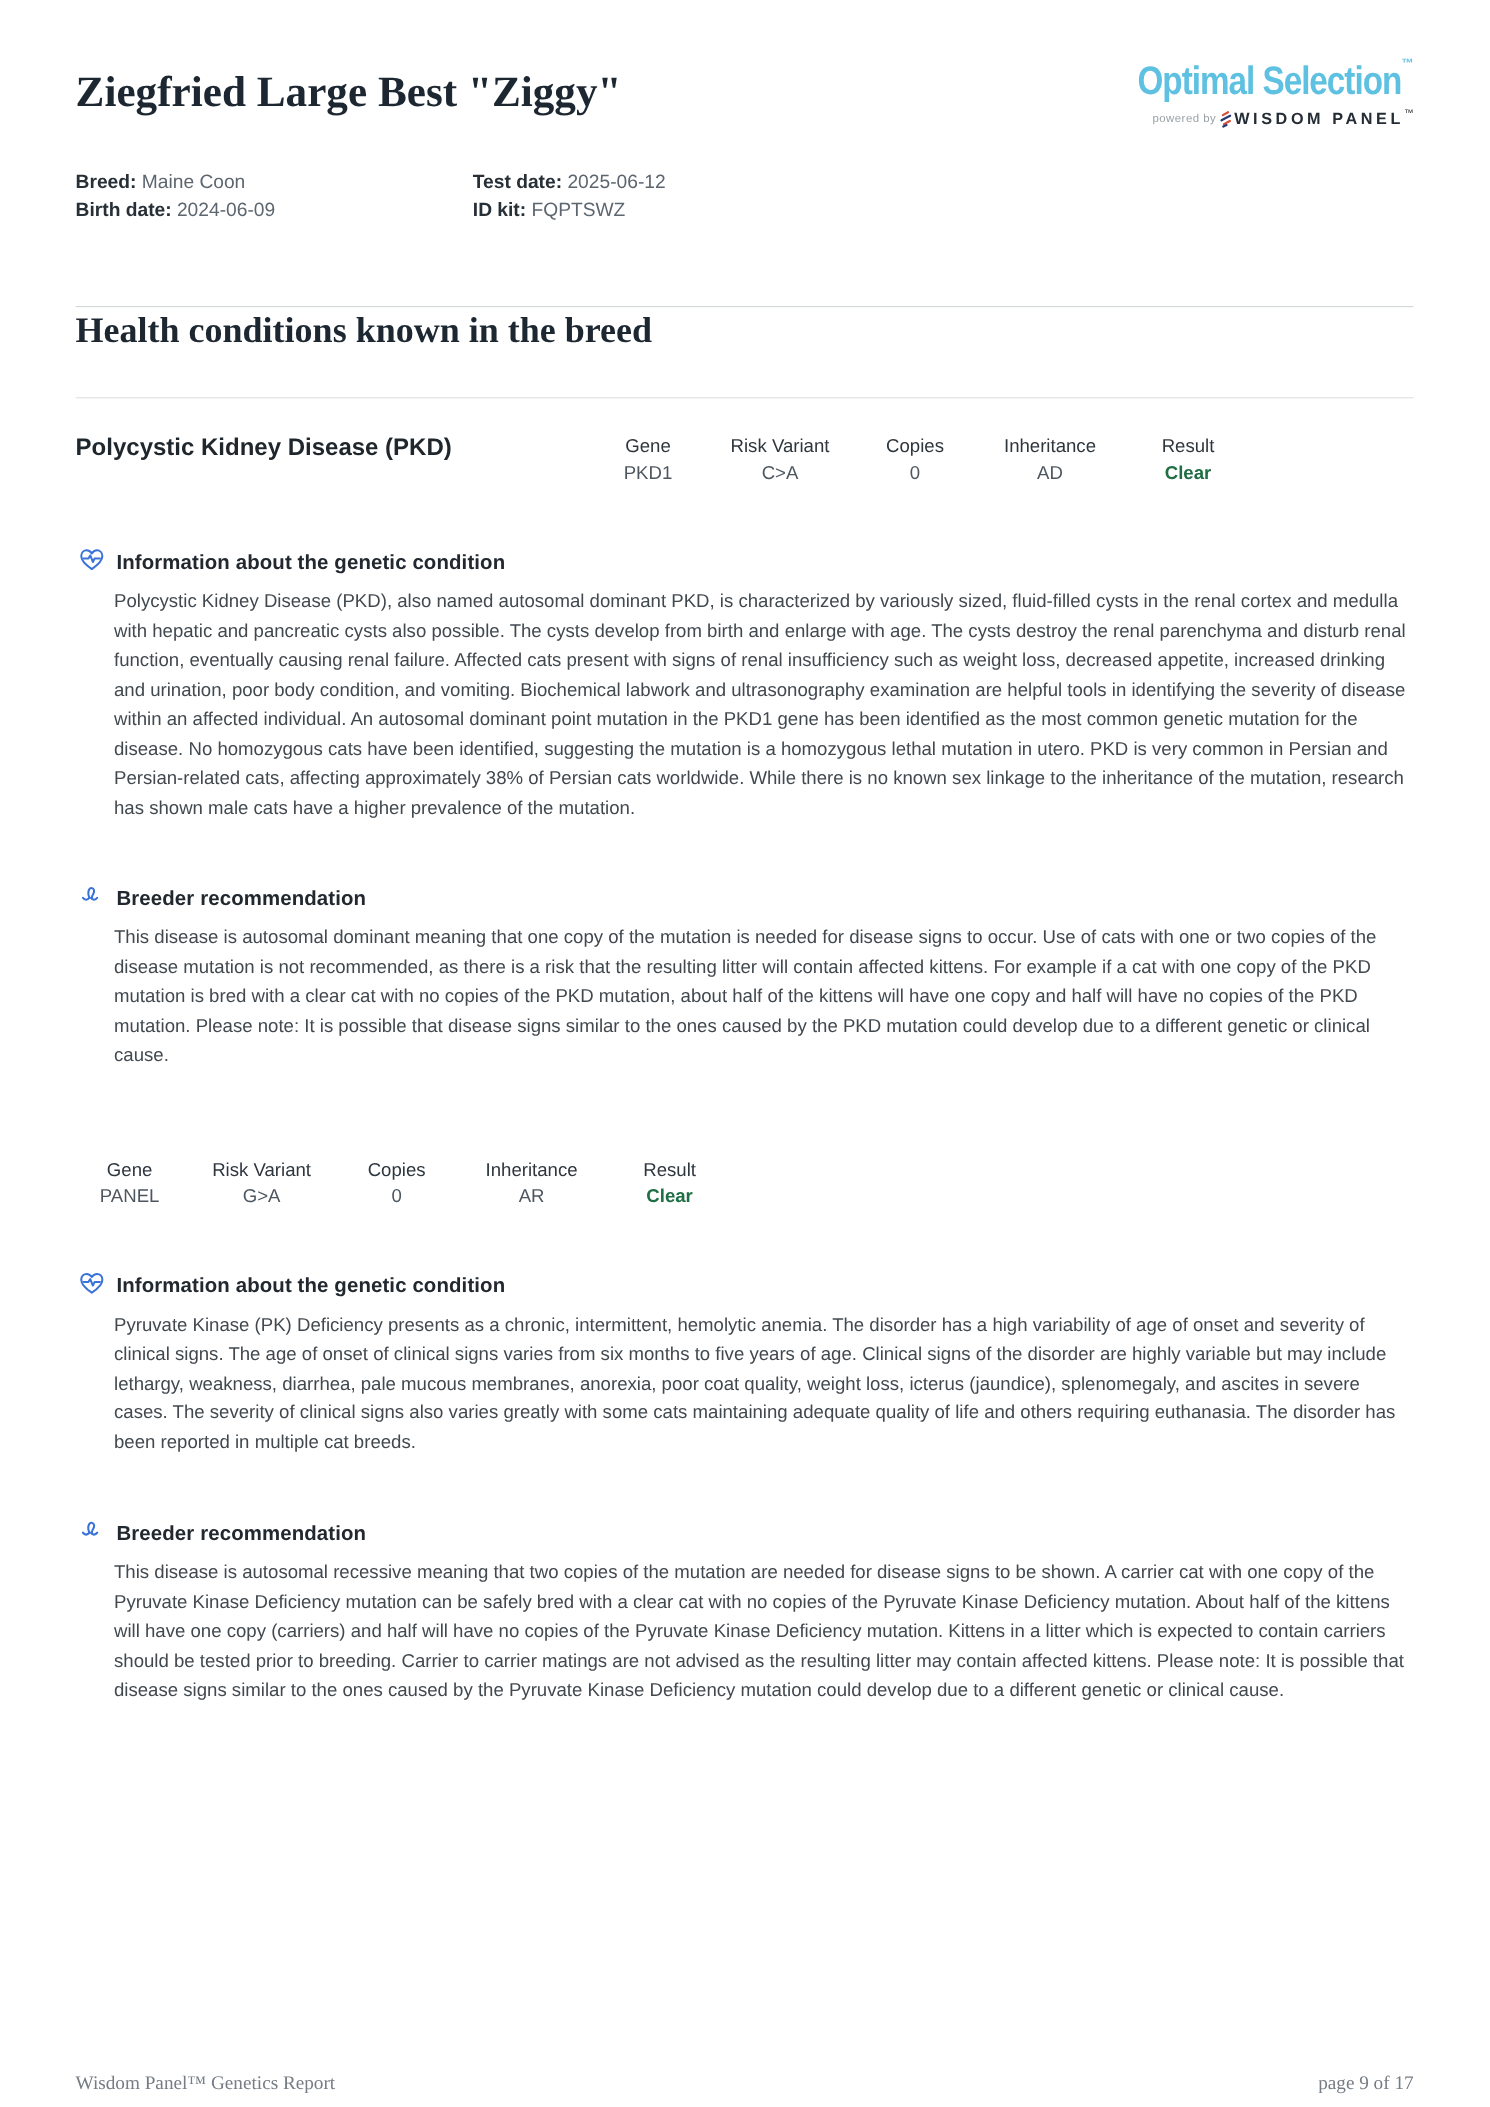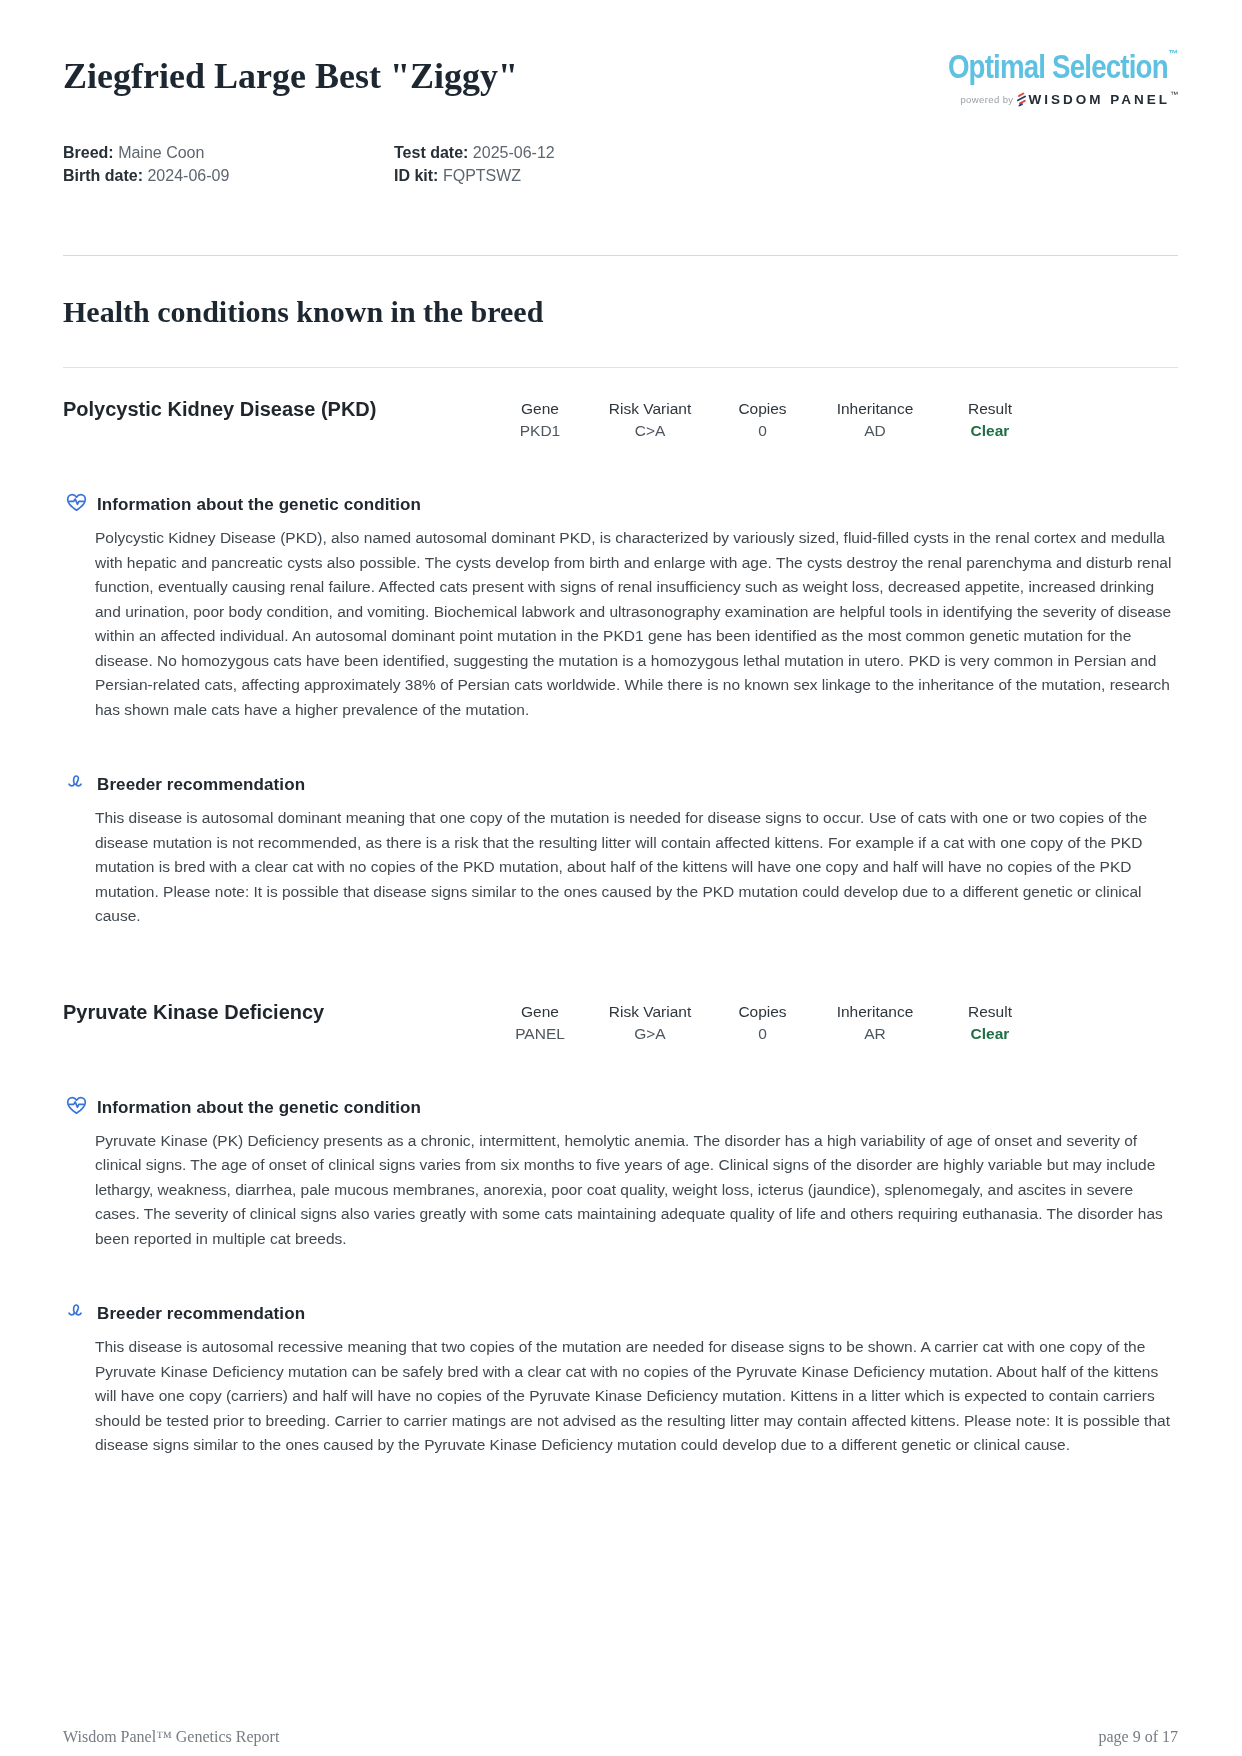--- a/index.html
+++ b/index.html
@@ -42,21 +42,21 @@
   .meta { display:flex; margin-top:33px; font-size:16px; line-height:23px; }
   .meta-col1 { width:331px; }
   .meta-label { font-weight:bold; color:#272f37; }
   .meta-value { color:#5d666f; }
   
   .divider { border:none; border-top:1px solid #d6d9db; margin-top:68px; }
   .divider.light { border-top:1px solid #e0e3e5; margin-top:35px; }
   h2.section-title {
     font-family:"Liberation Serif", serif;
     font-size:30px; font-weight:600; line-height:40px;
-    color:#1d2731; margin-top:36px;
+    color:#1d2731; 
   }
   
   .condition { margin-top:0; }
   .condition + .condition { margin-top:72px; }
   .cond-table { display:flex; margin-top:30px; padding-right:138px; }
   .cond-name {
     flex:1; font-size:20px; font-weight:bold; color:#1f262c; line-height:22px;
   }
   .cond-col { text-align:center; line-height:22px; }
   .cond-col.c-gene { width:90px; }
@@ -174,21 +174,20 @@
           </svg>
         </span>
         <h3>Breeder recommendation</h3>
       </div>
       <p>This disease is autosomal dominant meaning that one copy of the mutation is needed for disease signs to occur. Use of cats with one or two copies of the disease mutation is not recommended, as there is a risk that the resulting litter will contain affected kittens. For example if a cat with one copy of the PKD mutation is bred with a clear cat with no copies of the PKD mutation, about half of the kittens will have one copy and half will have no copies of the PKD mutation. Please note: It is possible that disease signs similar to the ones caused by the PKD mutation could develop due to a different genetic or clinical cause.</p>
     </div>
   </section>
 
   <section class="condition">
     <div class="cond-table">
-      <div class="cond-name">Pyruvate Kinase Deficiency</div>
       <div class="cond-col c-gene">
         <div class="col-h">Gene</div>
         <div class="col-v">PANEL</div>
       </div>
       <div class="cond-col c-variant">
         <div class="col-h">Risk Variant</div>
         <div class="col-v">G&gt;A</div>
       </div>
       <div class="cond-col c-copies">
         <div class="col-h">Copies</div>

